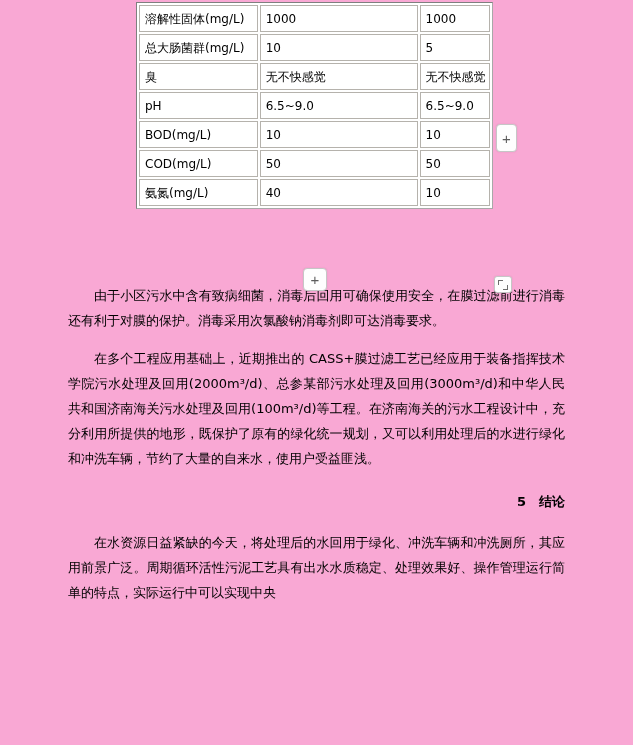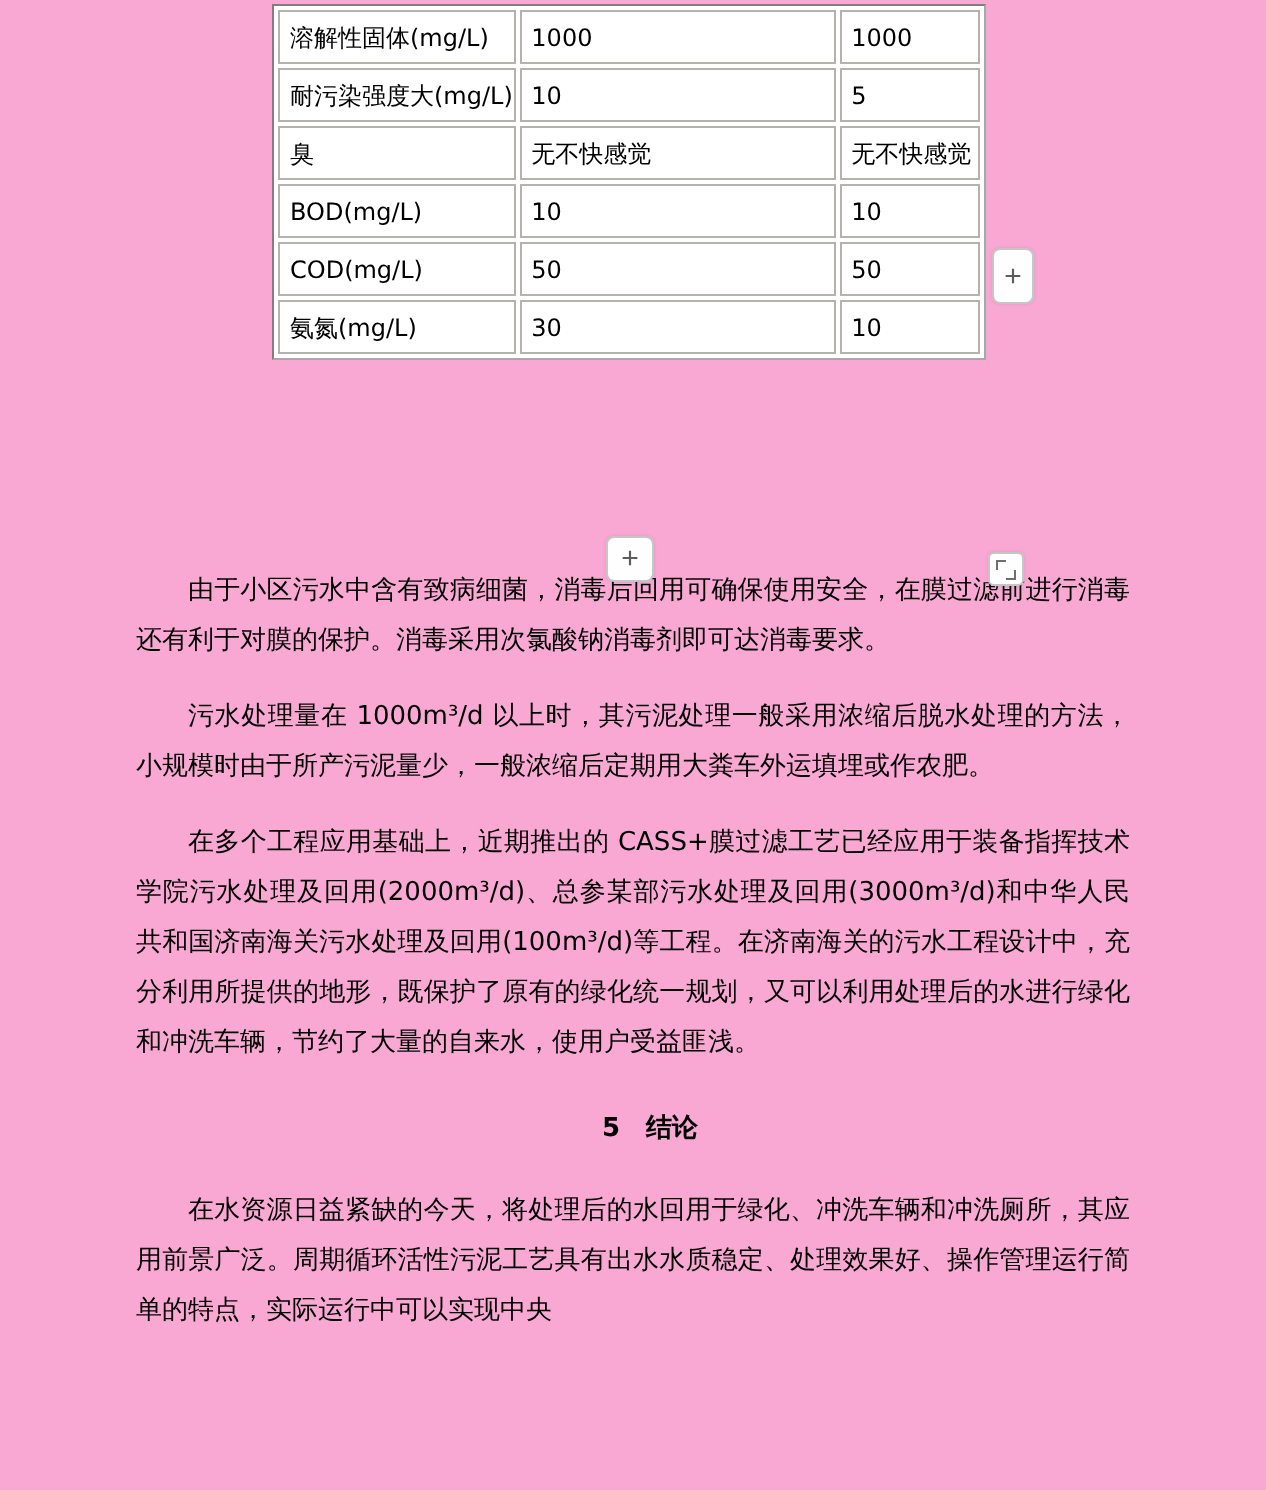--- a/index.html
+++ b/index.html
@@ -88,82 +88,86 @@
   .text-flow p {
     margin: 0 0 13px 0;
     text-indent: 2em;
   }
   .section-heading {
     margin: 18px 0 16px 0;
     padding-left: 17px;
     font-weight: bold;
     font-size: 13px;
     line-height: 25px;
-    text-align: center;
+    text-align: right;
   }
 </style>
 </head>
 <body>
 
 <div class="page">
 
   <table class="doc-table">
     <colgroup>
         <col class="c1">
         <col class="c2">
         <col class="c3">
       </colgroup>
     <tbody>
       <tr>
         <td>溶解性固体(mg/L)</td>
         <td>1000</td>
         <td>1000</td>
       </tr>
       <tr>
-        <td>耐污染强度大(mg/L)</td>
+        <td>总大肠菌群(mg/L)</td>
         <td>10</td>
         <td>5</td>
       </tr>
       <tr>
         <td>臭</td>
         <td>无不快感觉</td>
         <td>无不快感觉</td>
+      </tr>
+      <tr>
+        <td>pH</td>
+        <td>6.5~9.0</td>
+        <td>6.5~9.0</td>
       </tr>
       <tr>
         <td>BOD(mg/L)</td>
         <td>10</td>
         <td>10</td>
       </tr>
       <tr>
         <td>COD(mg/L)</td>
         <td>50</td>
         <td>50</td>
       </tr>
       <tr>
         <td>氨氮(mg/L)</td>
-        <td>30</td>
+        <td>40</td>
         <td>10</td>
       </tr>
     </tbody>
   </table>
 
   <button class="ovl-btn btn-add-col">
     <span>+</span>
   </button>
   <button class="ovl-btn btn-add-row">
     <span>+</span>
   </button>
   <button class="ovl-btn btn-expand">
     <span class="corner-box">
       <span class="tl"></span>
         <span class="br"></span>
     </span>
   </button>
 
   <div class="text-flow">
     <p>由于小区污水中含有致病细菌，消毒后回用可确保使用安全，在膜过滤前进行消毒还有利于对膜的保护。消毒采用次氯酸钠消毒剂即可达消毒要求。</p>
-    <p>污水处理量在 1000m³/d 以上时，其污泥处理一般采用浓缩后脱水处理的方法，小规模时由于所产污泥量少，一般浓缩后定期用大粪车外运填埋或作农肥。</p>
     <p>在多个工程应用基础上，近期推出的 CASS+膜过滤工艺已经应用于装备指挥技术学院污水处理及回用(2000m³/d)、总参某部污水处理及回用(3000m³/d)和中华人民共和国济南海关污水处理及回用(100m³/d)等工程。在济南海关的污水工程设计中，充分利用所提供的地形，既保护了原有的绿化统一规划，又可以利用处理后的水进行绿化和冲洗车辆，节约了大量的自来水，使用户受益匪浅。</p>
     <h2 class="section-heading">5　结论</h2>
     <p>在水资源日益紧缺的今天，将处理后的水回用于绿化、冲洗车辆和冲洗厕所，其应用前景广泛。周期循环活性污泥工艺具有出水水质稳定、处理效果好、操作管理运行简单的特点，实际运行中可以实现中央</p>
   </div>
 
 </div>
 
 </body></html>

